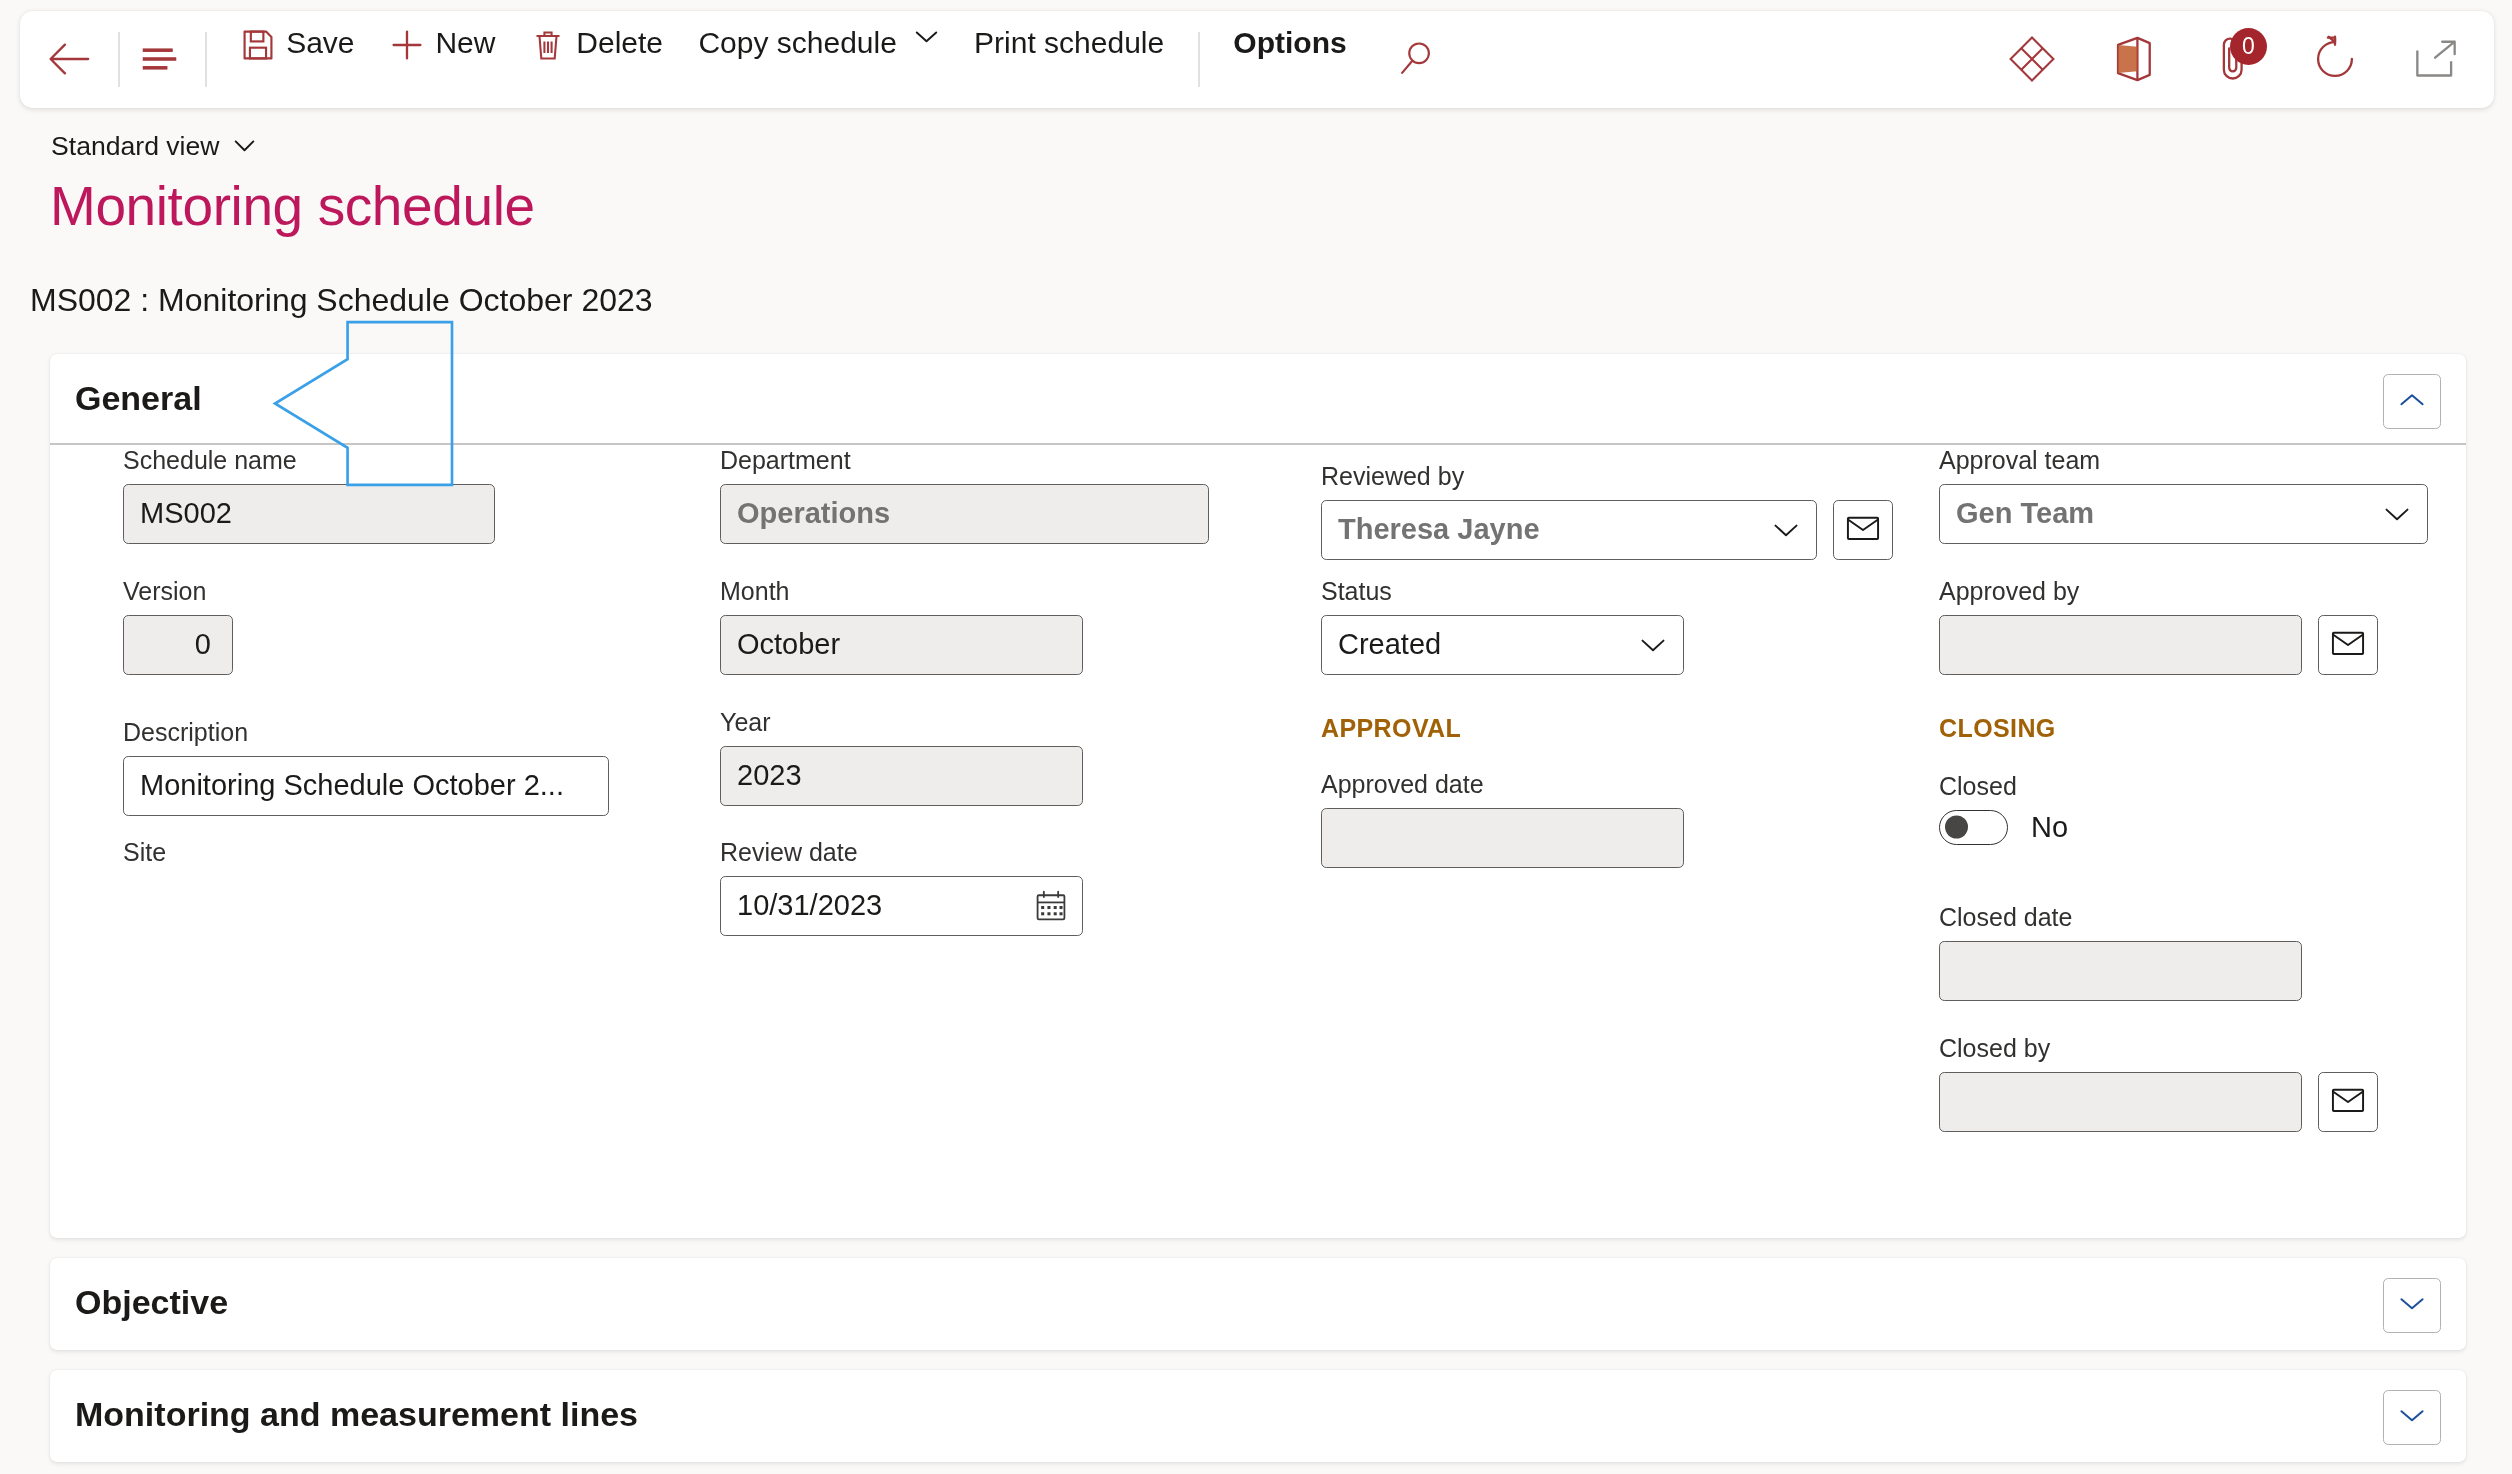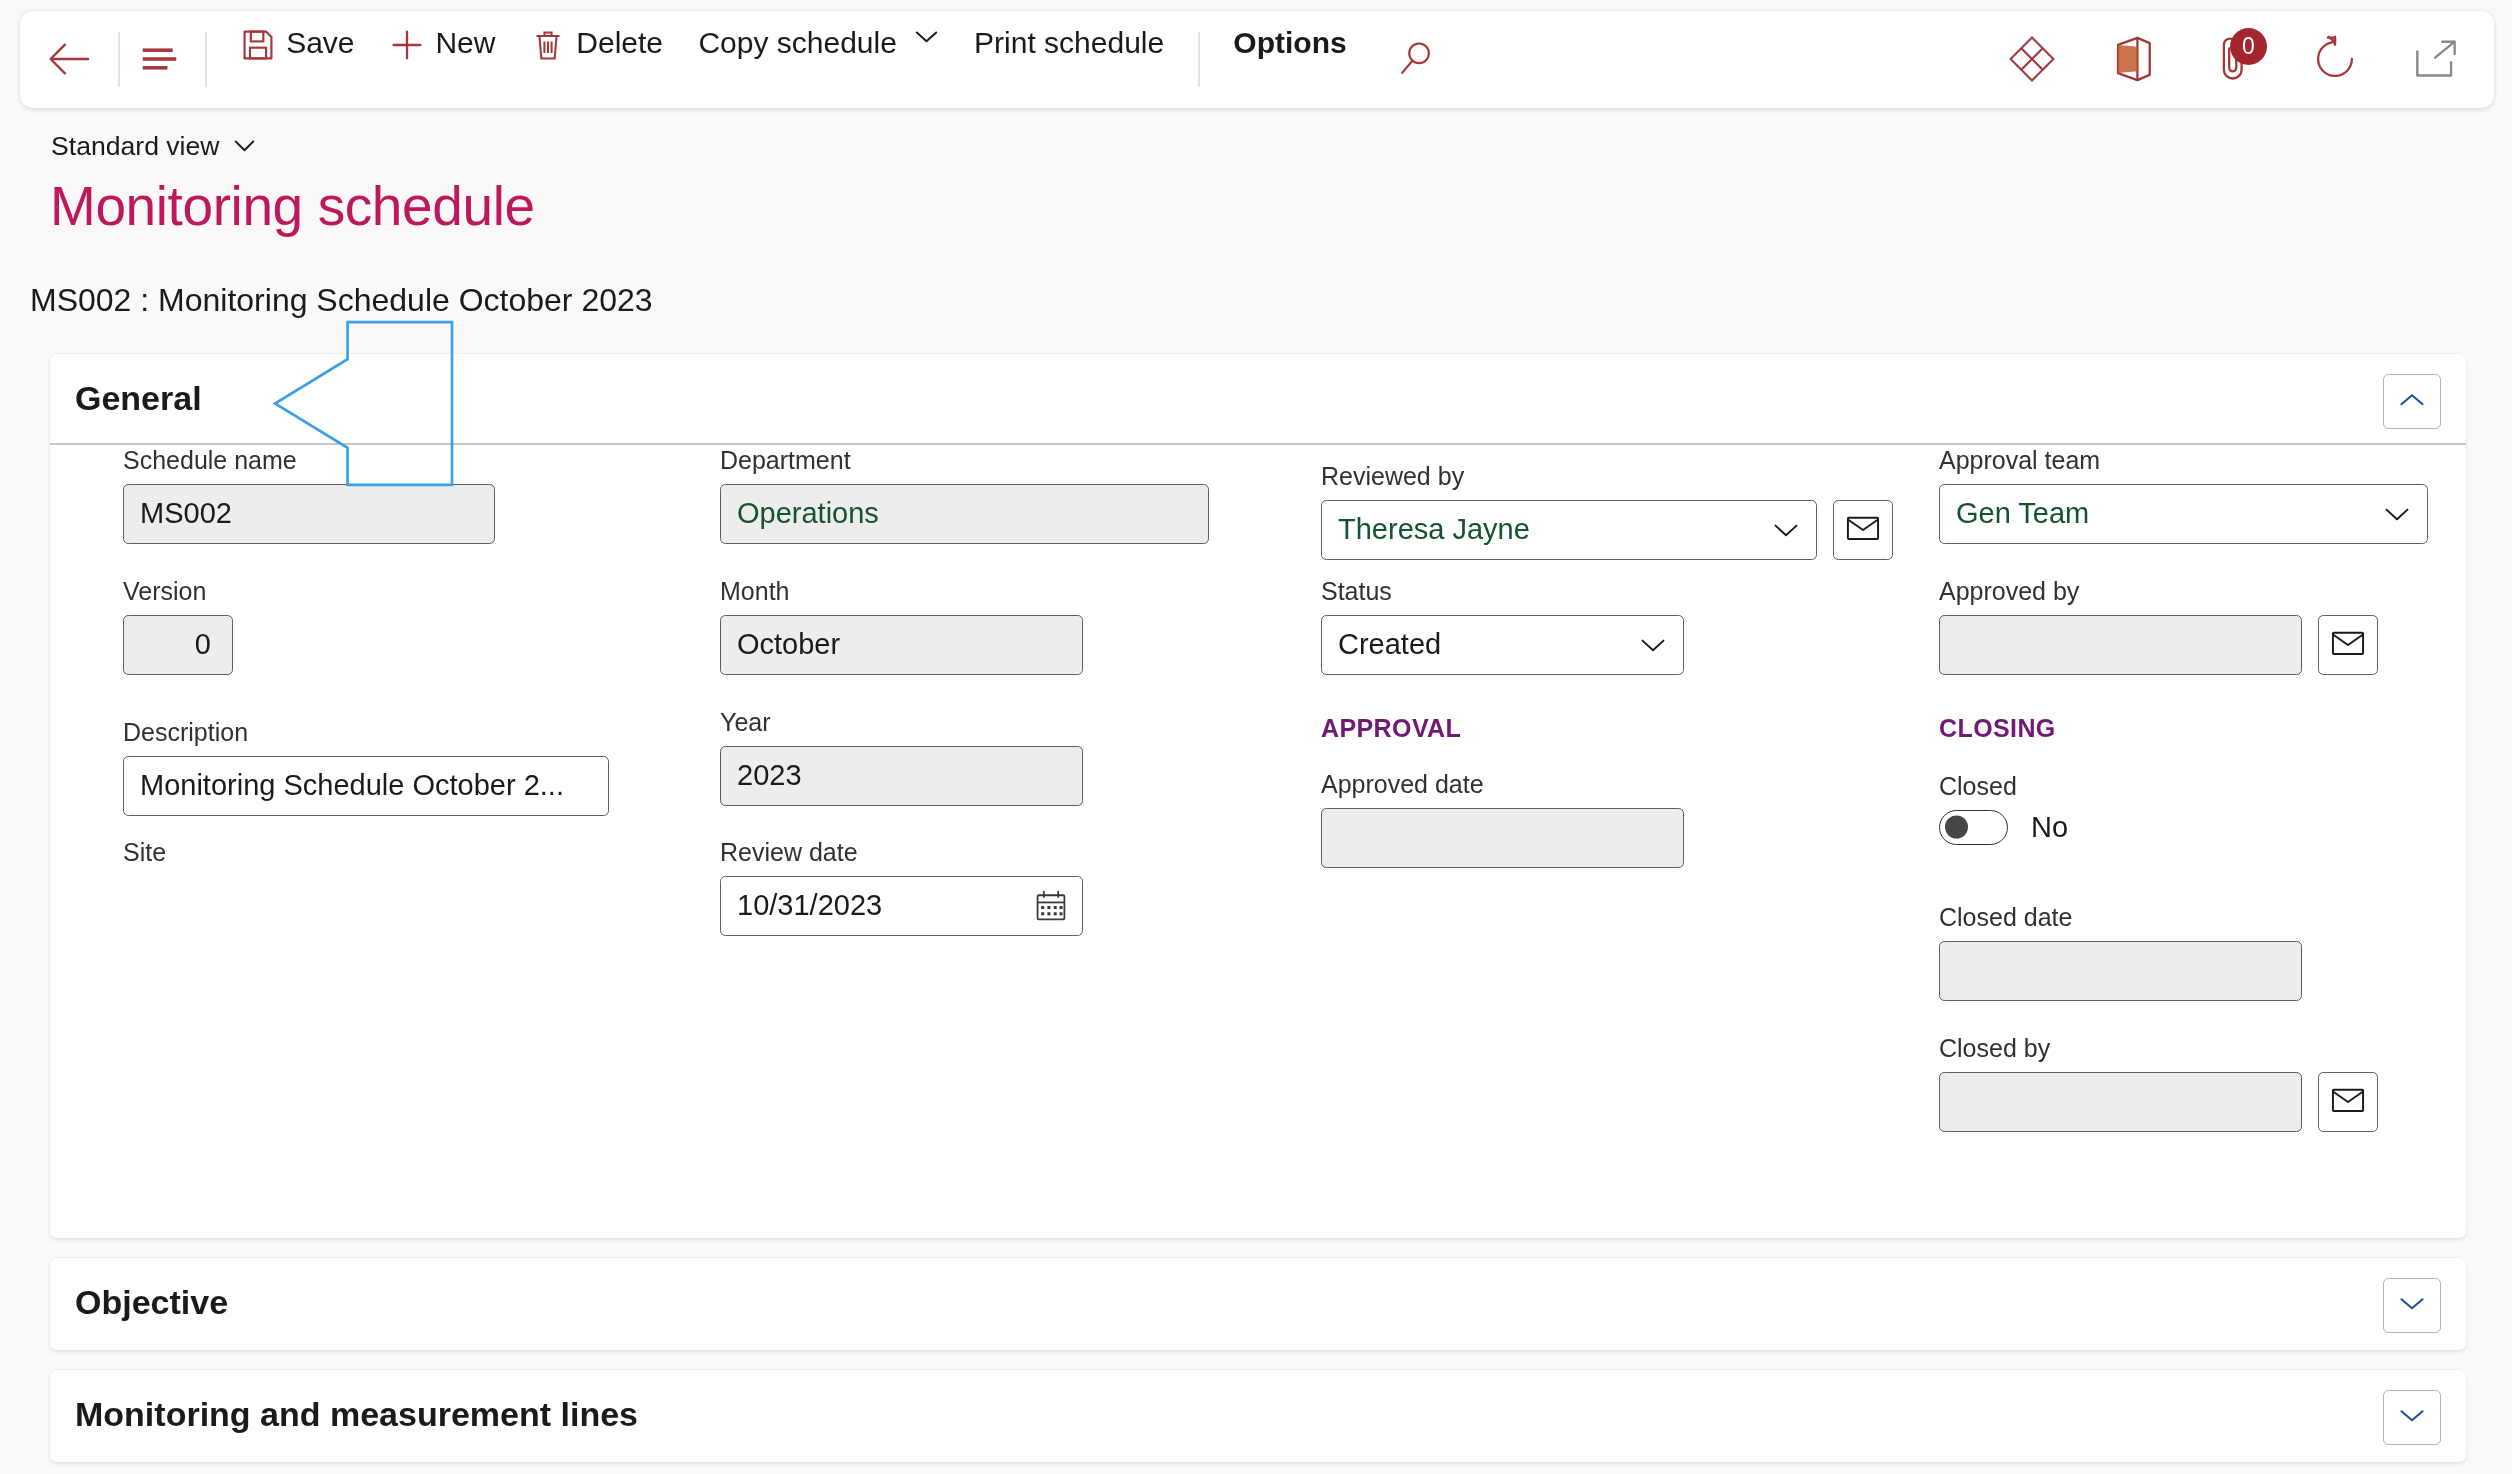--- a/index.html
+++ b/index.html
@@ -125,39 +125,39 @@
   #col3 { left: 1271px; width: 496px; }
   #col4 { left: 1889px; width: 496px; }
 
   .field { position: absolute; left: 0; }
   .flabel {
     font-size: 25px; color: #323130;
     margin-bottom: 8.9px; white-space: nowrap;
     display: block;
   }
   .section-label {
-    font-size: 25px; color: #701a75; font-weight: bold;
+    font-size: 25px; color: #a16207; font-weight: bold;
     letter-spacing: 0.4px;
     display: block;
   }
 
   .inp {
     height: 60px;
     border: 1.8px solid #605e5c;
     border-radius: 5.3px;
     background: #ffffff;
     display: flex; align-items: center;
     padding: 0 16px;
     font-size: 29px;
     color: #1b1a19;
     position: relative;
     cursor: text;
   }
   .inp.ro { background: #efedeb; }
-  .inp.link { color: #14532d; }
+  .inp.link { color: #737373; font-weight: bold; }
   .inp.num { justify-content: flex-end; padding-right: 21px; }
   .inp.sel { cursor: pointer; padding-right: 53px; }
   .inp .val { overflow: hidden; white-space: nowrap; }
   .inp .caret {
     position: absolute; right: 16px; top: 50%;
     transform: translateY(-50%);
     display: flex; align-items: center;
   }
   .inp .cal {
     position: absolute; right: 14px; top: 50%;

